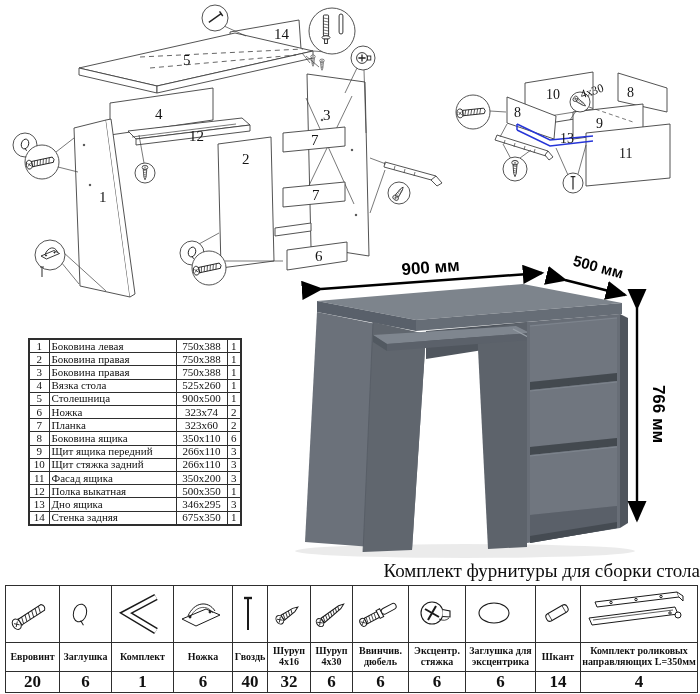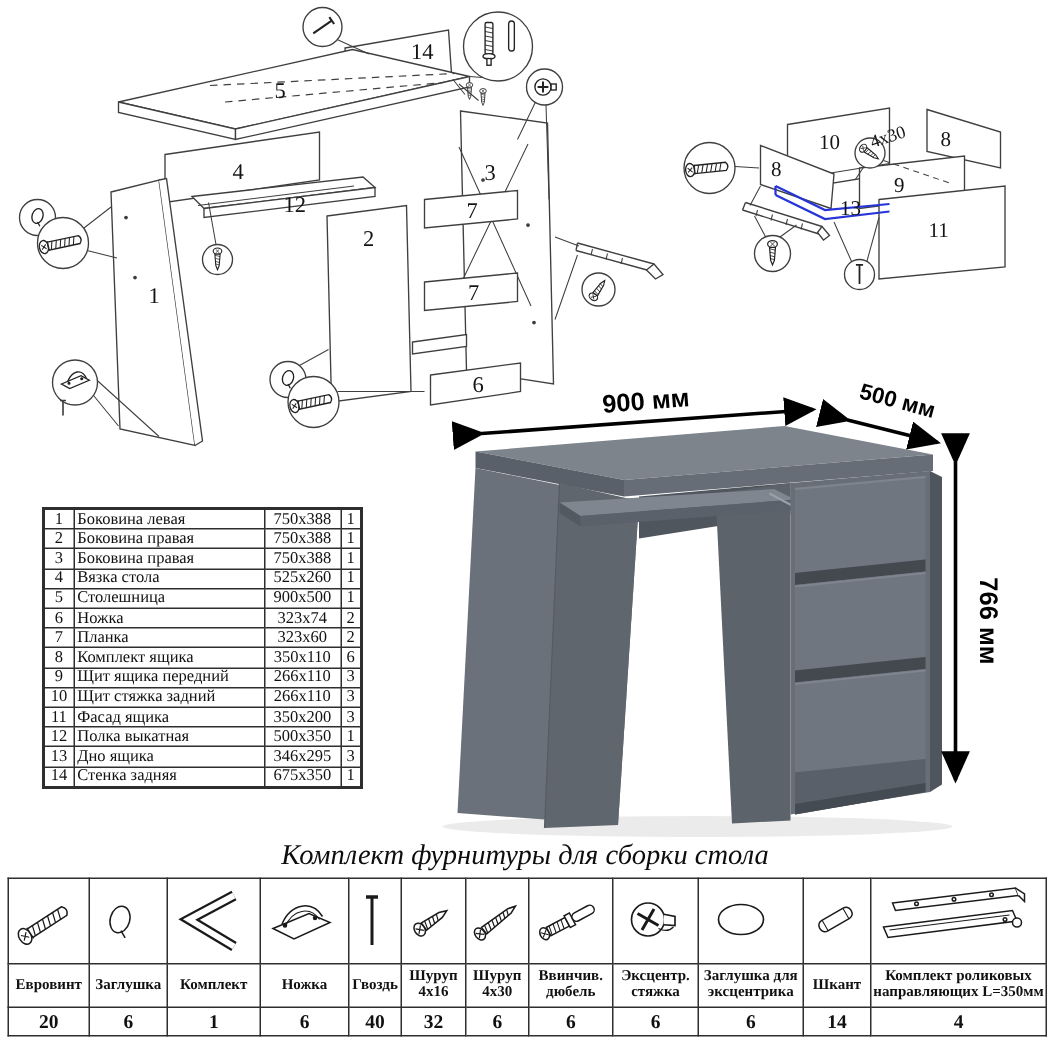--- a/index.html
+++ b/index.html
@@ -10,28 +10,28 @@
   .dims text{font-family:"Liberation Sans", sans-serif;font-weight:bold;fill:#000;}
 
   
   .parts-table{position:absolute;left:28px;top:338px;width:212px;height:188px;
                border-collapse:collapse;table-layout:fixed;font-size:11px;line-height:1;}
   .parts-table td{border:1px solid #2e2e2e;padding:0 2px;height:12px;white-space:nowrap;overflow:hidden;}
   .parts-table td.c{text-align:center;padding:0;}
   .parts-table{border:2px solid #2e2e2e;}
 
   
-  .hw-title{position:absolute;left:0;top:560px;width:700px;text-align:center;
-            font-size:19px;color:#0d0d0d;font-style:italic;}
+  .hw-title{position:absolute;left:0;top:560px;width:700px;text-align:right;
+            font-size:19px;color:#0d0d0d;}
   .hw-table{position:absolute;left:5px;top:585px;width:692px;border-collapse:collapse;
             table-layout:fixed;}
   .hw-table td{border:1px solid #2e2e2e;text-align:center;vertical-align:middle;padding:0;font-weight:bold;}
   .hw-table tr.icons td{height:56px;}
   .hw-table tr.names td{height:28px;font-size:10px;line-height:1.08;padding:0 1px;}
-  .hw-table tr.qtys td{height:18px;font-size:13px;}
+  .hw-table tr.qtys td{height:18px;font-size:17px;}
 </style>
 </head>
 <body>
 
 <div class="stage">
 
   <svg width="700" height="335" viewBox="0 0 700 335" style="position:absolute;left:0;top:0;">
     <defs>
       <g id="euroGlyph" stroke="#222" fill="#fff" stroke-width="0.9">
         <ellipse cx="-13" cy="0" rx="3" ry="4.4"></ellipse>
@@ -282,21 +282,21 @@
           <td class="c">2</td>
         </tr>
       <tr>
           <td class="c">7</td>
           <td>Планка</td>
           <td class="c">323x60</td>
           <td class="c">2</td>
         </tr>
       <tr>
           <td class="c">8</td>
-          <td>Комплект ящика</td>
+          <td>Боковина ящика</td>
           <td class="c">350x110</td>
           <td class="c">6</td>
         </tr>
       <tr>
           <td class="c">9</td>
           <td>Щит ящика передний</td>
           <td class="c">266x110</td>
           <td class="c">3</td>
         </tr>
       <tr>

